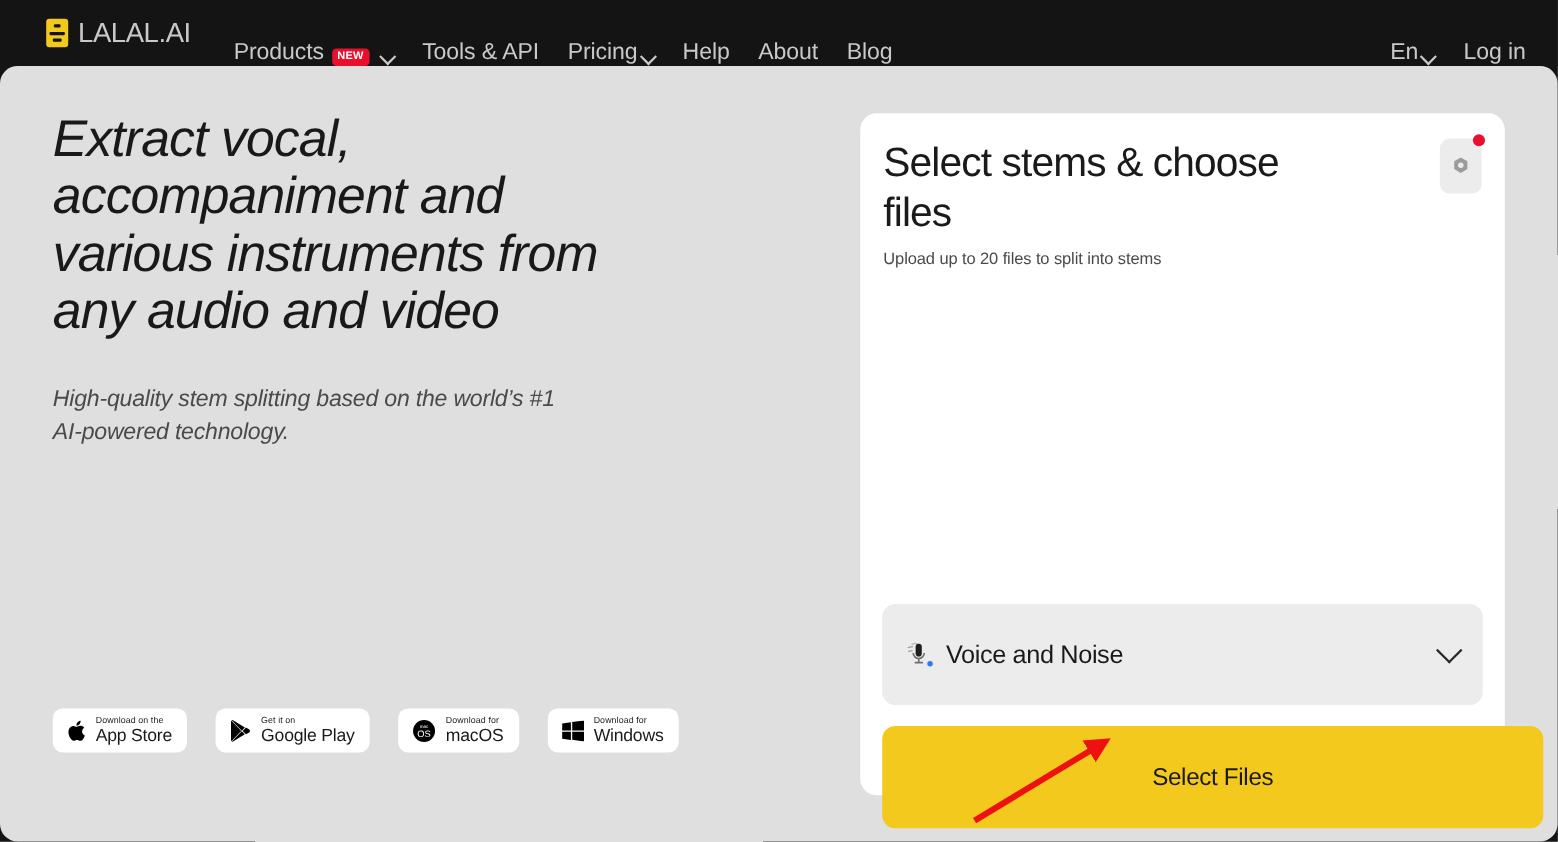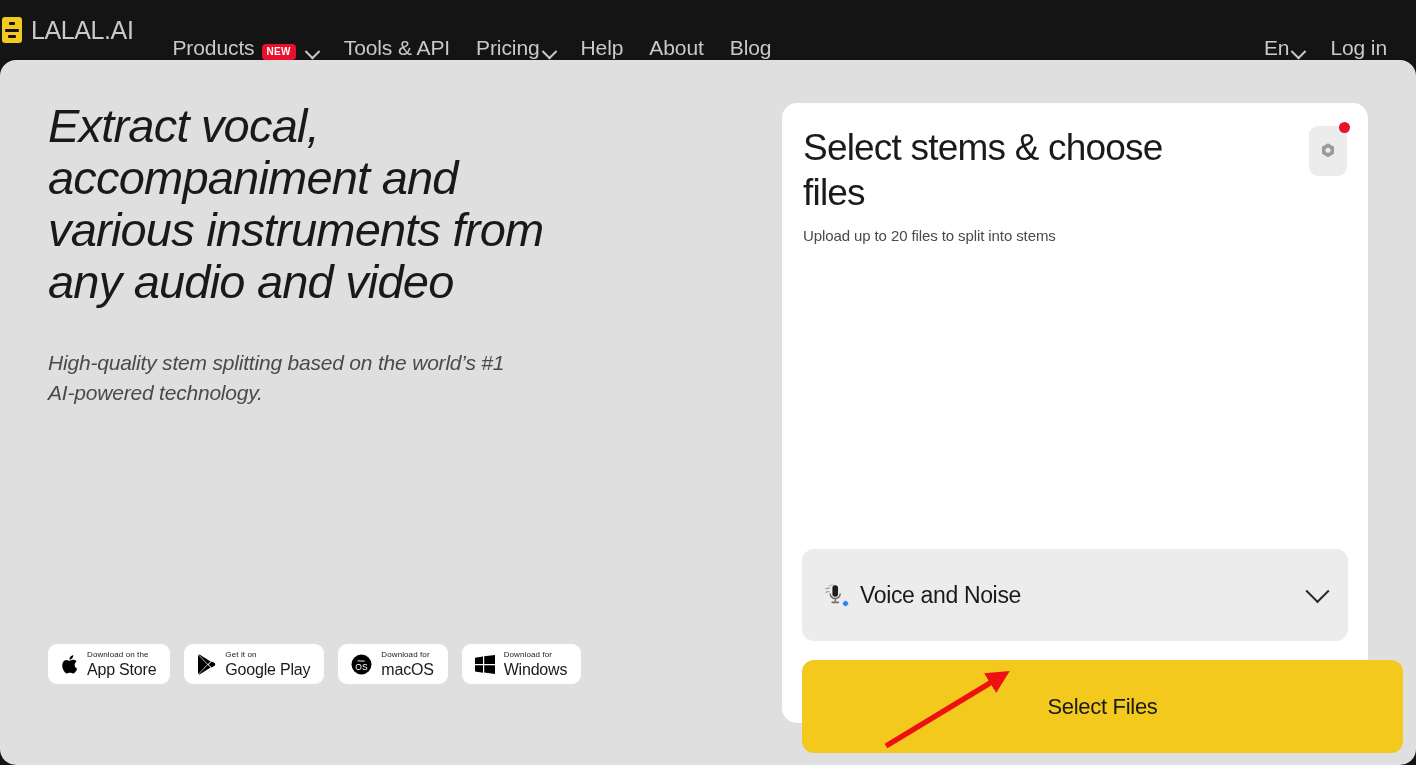--- a/index.html
+++ b/index.html
@@ -12,21 +12,21 @@
   }
 
   
   .topnav {
     position: absolute; left: 0; top: 0;
     width: 1416px; height: 60px;
     background: #141414;
     display: flex; align-items: center;
   }
   .nav-left { display: flex; align-items: center; height: 60px; padding-left: 0px; }
-  .brand { display: flex; align-items: center; gap: 9px; padding-left: 2px; margin-right: 26px; cursor: pointer; }
+  .brand { display: flex; align-items: center; gap: 9px; padding-left: 2px; margin-right: 26px; cursor: pointer; margin-left: 40px; }
   .logo-mark {
     width: 20px; height: 26px; border-radius: 3px;
     background: #F2C91C;
     position: relative; flex: none;
   }
   .logo-mark i { position: absolute; background: #141414; display: block; }
   .logo-mark .lm-top { width: 6px; height: 3px; left: 7px; top: 5px; border-radius: 1px; }
   .logo-mark .lm-bar { width: 14px; height: 3px; left: 3px; top: 11.5px; border-radius: 1px; }
   .logo-mark .lm-bot { width: 8px; height: 3px; left: 6px; top: 18px; border-radius: 1px; }
   .brand-text {
@@ -69,21 +69,21 @@
     font-weight: 400; letter-spacing: -0.8px;
   }
   .hero-sub {
     margin-top: 40px;
     font-size: 21px; line-height: 30px; color: #4A4A4C;
     font-weight: 400; letter-spacing: -0.2px; max-width: 470px;
   }
 
   .store-row {
     position: absolute; left: 48px; top: 584px;
-    display: flex; gap: 14px; align-items: center;
+    display: flex; gap: 26px; align-items: center;
   }
   .store-btn {
     background: #FFFFFF; border-radius: 9px;
     height: 40px; display: flex; align-items: center;
     padding: 0 14px 0 13px; gap: 9px; cursor: pointer;
   }
   .store-txt { display: flex; flex-direction: column; justify-content: center; line-height: 1; }
   .store-small { font-size: 8px; color: #1A1A1A; letter-spacing: 0.1px; margin-bottom: 2px; }
   .store-big { font-size: 16px; color: #1A1A1A; letter-spacing: -0.2px; line-height: 17px; }
   .ico { flex: none; display: block; }

